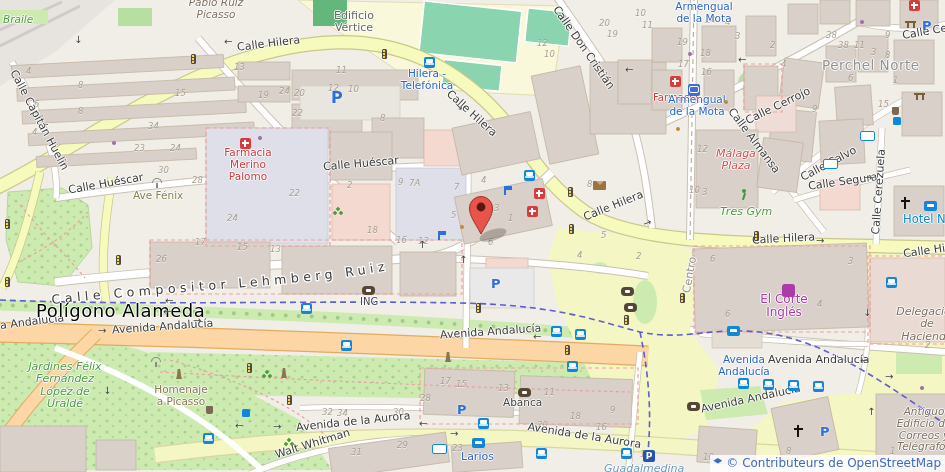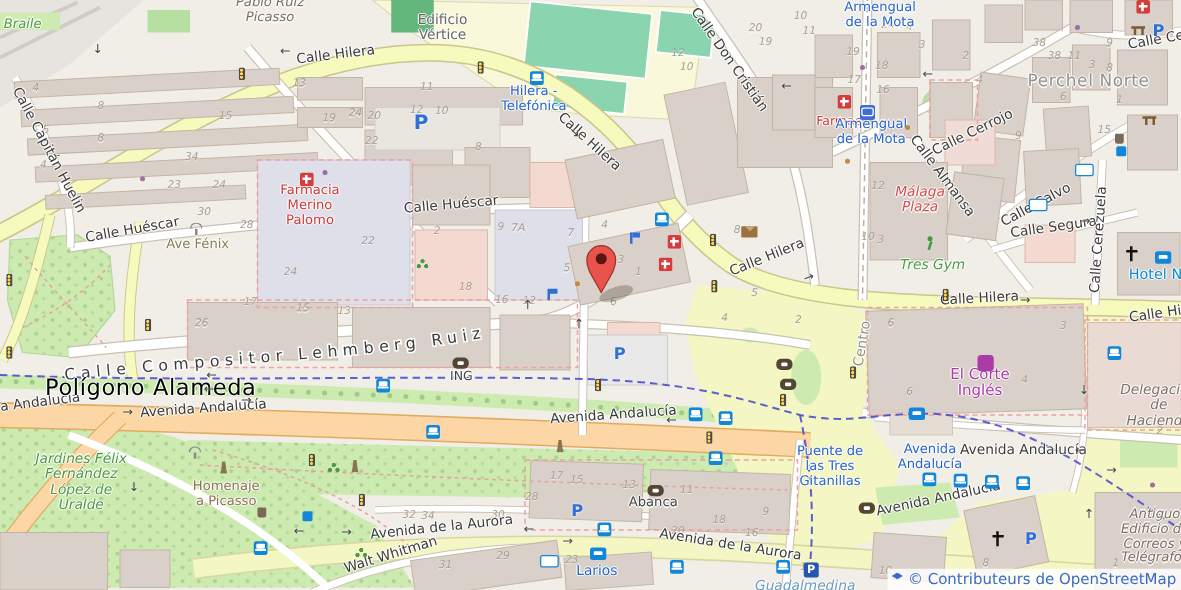--- a/index.html
+++ b/index.html
@@ -317,21 +317,20 @@
 <span class="lbl purple wrap" style="left:753px;top:293px;width:62px;font-size:12px">El Corte Inglés</span>
 <span class="lbl tour" style="left:903px;top:213px;font-size:11.5px">Hotel NH</span>
 <span class="lbl" style="left:360px;top:296px;font-size:10px;color:#444">ING</span>
 <span class="lbl" style="left:503px;top:397px;font-size:10.5px;color:#444">Abanca</span>
 
 <span class="lbl blue wrap" style="left:398px;top:68px;width:58px;font-size:10.5px">Hilera - Telefónica</span>
 <span class="lbl blue wrap" style="left:672px;top:1px;width:64px;font-size:10.5px">Armengual de la Mota</span>
 <span class="lbl blue wrap" style="left:665px;top:94px;width:64px;font-size:10.5px">Armengual de la Mota</span>
 <span class="lbl blue wrap" style="left:718px;top:354px;width:52px;font-size:10.5px">Avenida Andalucía</span>
 <span class="lbl blue" style="left:461px;top:451px">Larios</span>
-<span class="lbl blue wrap" style="left:634px;top:356px;width:60px;font-size:10.5px">Puente de las Tres Gitanillas</span>
 
 <span class="arr" style="left:224px;top:36px">←</span>
 <span class="arr" style="left:74px;top:34px">↓</span>
 <span class="arr" style="left:455px;top:101px;transform:rotate(45deg)">→</span>
 <span class="arr" style="left:643px;top:217px;transform:rotate(-20deg)">→</span>
 <span class="arr" style="left:816px;top:235px">→</span>
 <span class="arr" style="left:738px;top:54px">←</span>
 <span class="arr" style="left:864px;top:172px">→</span>
 <span class="arr" style="left:625px;top:64px">←</span>
 <span class="arr" style="left:165px;top:295px">←</span>

